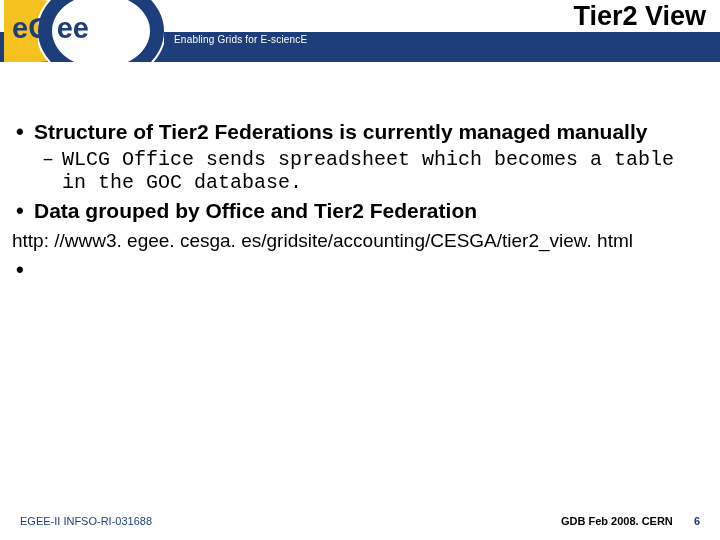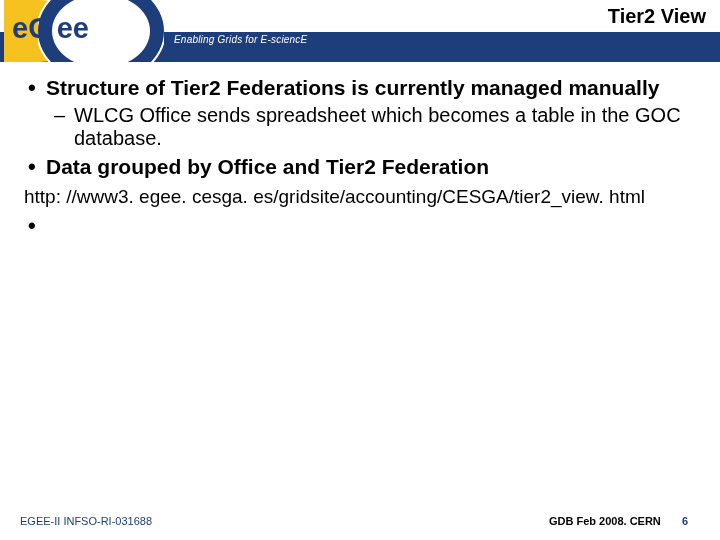--- a/index.html
+++ b/index.html
@@ -1,38 +1,38 @@
 <!DOCTYPE html>
 <html><head>
 <meta charset="utf-8">
 <style>
-  * { margin: 0; padding: 0; box-sizing: border-box; }
+  * { margin: 0; padding: 0; box-sizing: border-box; gap: 44px; }
   html, body { width: 720px; height: 540px; font-family: Arial, Helvetica, sans-serif; background: #fff; overflow: hidden; }
   .slide { width: 720px; height: 540px; position: relative; display: flex; flex-direction: column; }
   .header { position: relative; height: 62px; }
   .title-bar { position: absolute; top: 0; right: 0; height: 32px; display: flex; align-items: center; }
-  .title-bar .title-text { font-size: 20px; font-weight: bold; color: #000; padding-right: 14px; white-space: nowrap; }
+  .title-bar .title-text { font-size: 27px; font-weight: bold; color: #000; padding-right: 14px; white-space: nowrap; }
   .blue-band { position: absolute; top: 32px; left: 0; right: 0; height: 30px; background: #1e3e7b; }
-  .tagline { position: absolute; top: 34px; left: 174px; font-size: 10px; color: #fff; letter-spacing: 0.2px; font-style: italic; }
+  .tagline { position: absolute; top: 34px; left: 174px; font-size: 10px; color: #fff; letter-spacing: 0.2px; }
   .logo { position: absolute; top: 0; left: 4px; width: 165px; height: 62px; z-index: 2; }
   .logo .yellow { position: absolute; left: 0; top: 0; width: 72px; height: 62px; border-radius: 0 36px 36px 0 / 0 31px 31px 0; background: #f6c21f; }
   .logo .ring { position: absolute; left: 34px; top: -20px; width: 126px; height: 102px; border-radius: 50%; background: #fff; border: 14px solid #1e3e7b; box-shadow: 0 0 0 2px #fff; clip-path: inset(20px 0 20px 0); }
   .logo .inner { position: absolute; left: 61px; top: 3px; width: 76px; height: 56px; border-radius: 50%; background: #fff; }
   .logo .txt { position: absolute; left: 8px; top: 12px; font-family: Arial, sans-serif; font-size: 29px; font-weight: bold; color: #1e3e7b; letter-spacing: 0px; }
   .logo .txt .g2 { letter-spacing: 6px; }
-  .content { flex: 1; padding: 10px 24px 0 24px; font-size: 21px; color: #000; line-height: 1.18; }
+  .content { flex: 1; padding: 10px 24px 0 12px; font-size: 21px; color: #000; line-height: 1.18; }
   .content ul { list-style: none; }
   .b1 { margin-top: 4px; }
   .b1 > li { position: relative; padding-left: 22px; font-weight: bold; margin-bottom: 4px; }
   .b1 > li::before { content: "•"; position: absolute; left: 4px; top: -1px; font-size: 22px; }
   .b2 { font-weight: normal; margin-top: 3px; }
-  .b2 > li { position: relative; padding-left: 24px; margin-left: 4px; margin-bottom: 3px; font-size: 20px; }
+  .b2 > li { position: relative; padding-left: 24px; margin-left: 4px; margin-bottom: 3px; font-size: 20px; font-family: Liberation Mono, monospace; }
   .b2 > li::before { content: "–"; position: absolute; left: 4px; top: 0; }
   .link-line { font-size: 19px; margin: 6px 0 6px 0; word-break: break-all; font-weight: normal; }
-  .footer { height: 30px; display: flex; align-items: center; justify-content: space-between; padding: 0 32px 8px 20px; font-size: 11px; margin-top: 12px; }
+  .footer { height: 30px; display: flex; align-items: center; justify-content: space-between; padding: 0 20px 8px 20px; font-size: 11px; margin-top: 12px; }
   .footer-left { color: #1e3e7b; }
   .footer-right { color: #000; font-weight: bold; }
   .footer-right .num { color: #1e3e7b; margin-left: 18px; }
 </style>
 </head>
 <body>
 
 <div class="slide">
 
   <div class="header">

